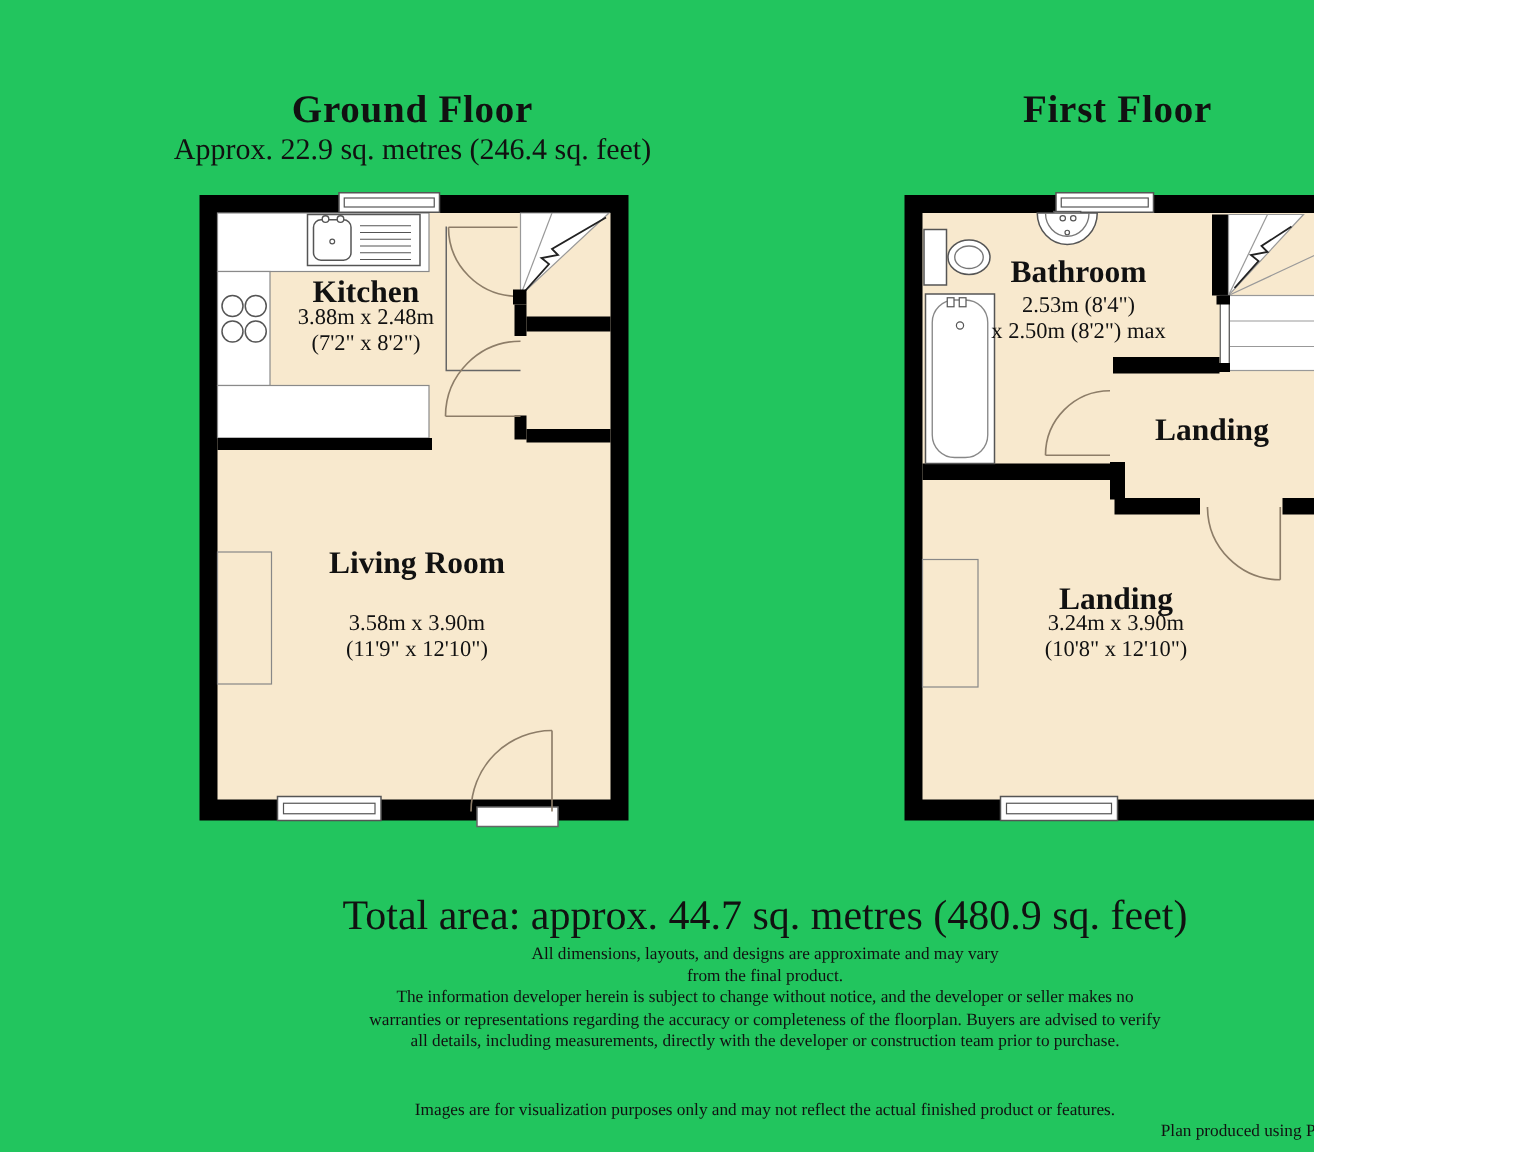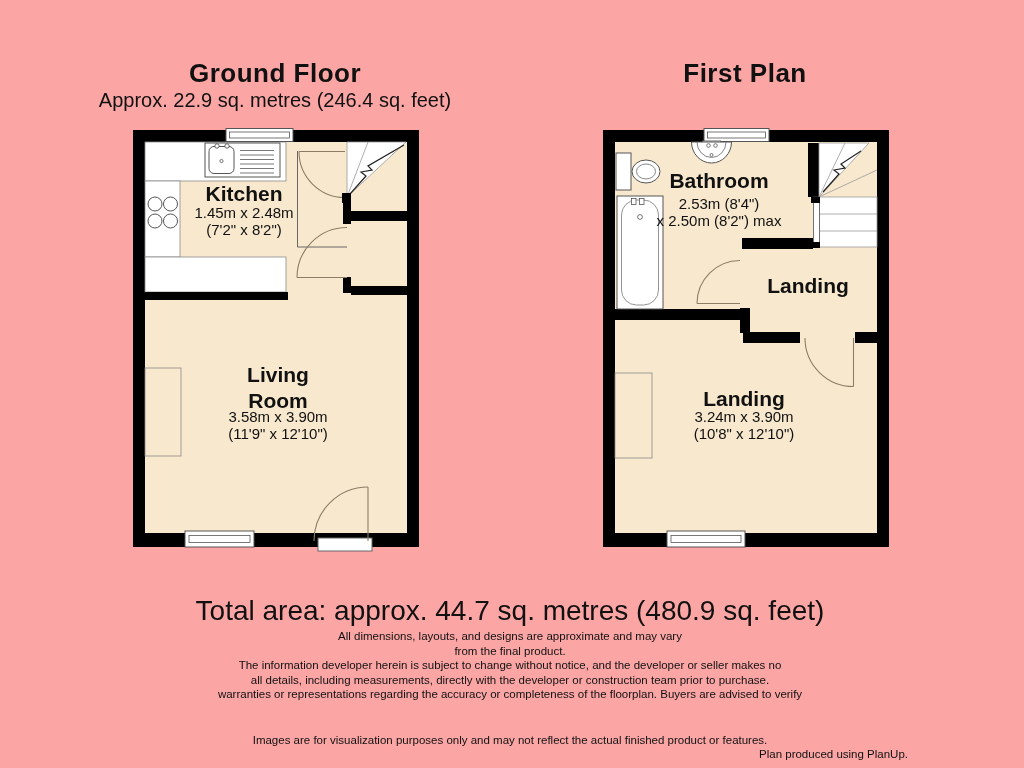--- a/index.html
+++ b/index.html
@@ -1,17 +1,17 @@
 <!DOCTYPE html>
 <html><head>
 <meta charset="utf-8">
 <style>
   html,body{margin:0;padding:0;background:#fff;}
-  #page{position:relative;width:1024px;height:768px;background:#fca5a5;overflow:hidden;
-        font-family:Liberation Sans, sans-serif;color:#111;}
+  #page{position:relative;width:876px;height:768px;background:#22c55e;overflow:hidden;
+        font-family:Liberation Serif, serif;color:#111;}
   .abs{position:absolute;}
   .ctr{text-align:center;}
   .floor-title{font-size:26px;font-weight:bold;letter-spacing:0.5px;}
   .floor-area{font-size:20px;}
   .room-name{font-size:21px;font-weight:bold;line-height:26px;}
   .room-dims{font-size:15px;line-height:17.4px;}
   .total-area{font-size:28px;}
   .disc{font-size:11.5px;line-height:14.6px;}
   svg{position:absolute;left:0;top:0;}
 </style>
@@ -166,25 +166,25 @@
       <rect x="631.5" y="198.5" width="4.5" height="6" fill="#fff" stroke="#555" stroke-width="0.8"></rect>
       <rect x="639.5" y="198.5" width="4.5" height="6" fill="#fff" stroke="#555" stroke-width="0.8"></rect>
       <circle cx="640" cy="217" r="2.4" fill="none" stroke="#555" stroke-width="0.8"></circle>
     </g>
   </g>
 </svg>
 
   <div class="abs ctr floor-title" style="left:75px;top:58px;width:400px;">Ground Floor</div>
   <div class="abs ctr floor-area" style="left:75px;top:89px;width:400px;">Approx. 22.9 sq. metres (246.4 sq. feet)</div>
 
-  <div class="abs ctr floor-title" style="left:545px;top:58px;width:400px;">First Plan</div>
+  <div class="abs ctr floor-title" style="left:545px;top:58px;width:400px;">First Floor</div>
 
   <div class="abs ctr room-name" style="left:154px;top:181px;width:180px;">Kitchen</div>
   <div class="abs ctr room-dims" style="left:154px;top:204px;width:180px;">
-    <div>1.45m x 2.48m</div>
+    <div>3.88m x 2.48m</div>
     <div>(7'2" x 8'2")</div>
   </div>
 
   <div class="abs ctr room-name" style="left:218px;top:362px;width:120px;">Living Room</div>
   <div class="abs ctr room-dims" style="left:188px;top:408px;width:180px;">
     <div>3.58m x 3.90m</div>
     <div>(11'9" x 12'10")</div>
   </div>
 
   <div class="abs ctr room-name" style="left:619px;top:168px;width:200px;">Bathroom</div>
@@ -200,20 +200,20 @@
     <div>3.24m x 3.90m</div>
     <div>(10'8" x 12'10")</div>
   </div>
 
   <div class="abs ctr total-area" style="left:110px;top:595px;width:800px;">Total area: approx. 44.7 sq. metres (480.9 sq. feet)</div>
 
   <div class="abs ctr disc" style="left:112px;top:629px;width:796px;">
     <div>All dimensions, layouts, and designs are approximate and may vary</div>
     <div>from the final product.</div>
     <div>The information developer herein is subject to change without notice, and the developer or seller makes no</div>
+    <div>warranties or representations regarding the accuracy or completeness of the floorplan. Buyers are advised to verify</div>
     <div>all details, including measurements, directly with the developer or construction team prior to purchase.</div>
-    <div>warranties or representations regarding the accuracy or completeness of the floorplan. Buyers are advised to verify</div>
   </div>
 
   <div class="abs ctr disc" style="left:112px;top:733px;width:796px;">Images are for visualization purposes only and may not reflect the actual finished product or features.</div>
   <div class="abs ctr disc" style="left:112px;top:747px;width:796px;text-align:right;">Plan produced using PlanUp.</div>
 
 </div>
 
 </body></html>

